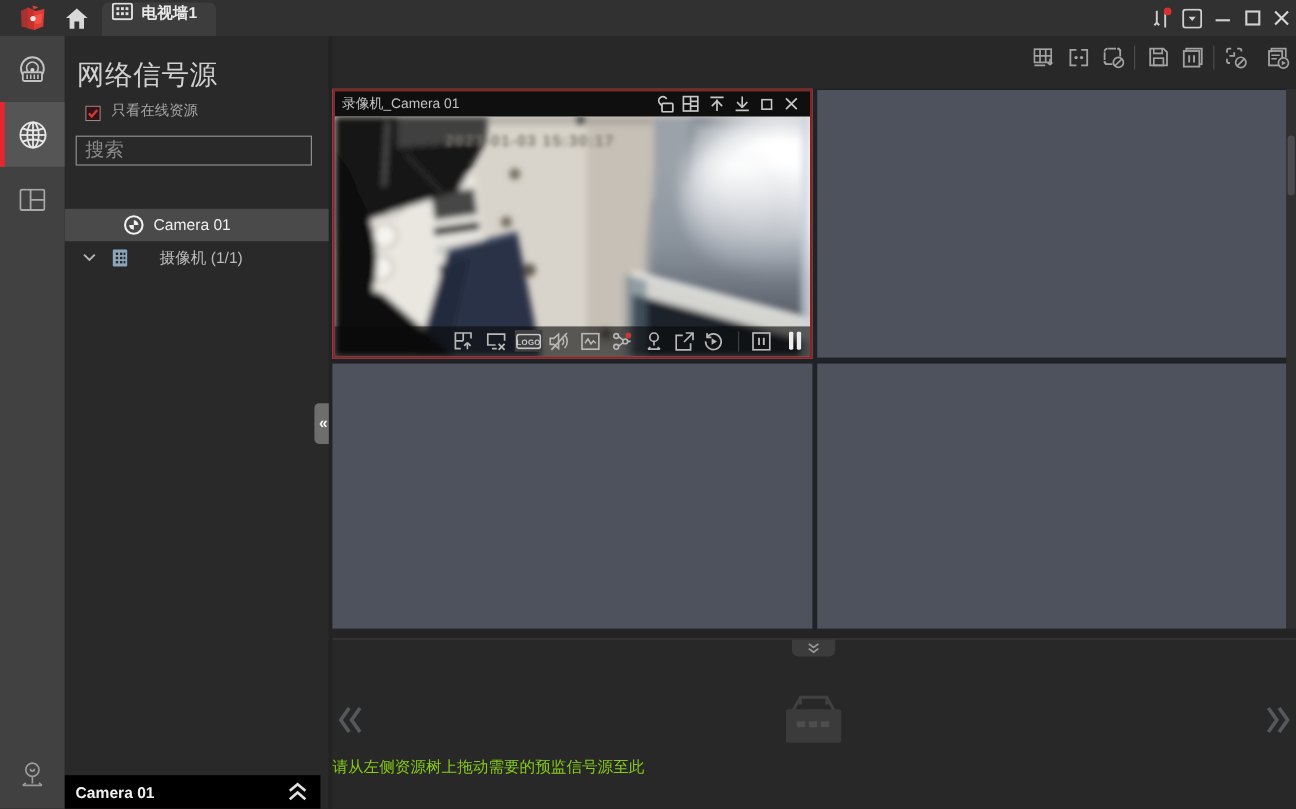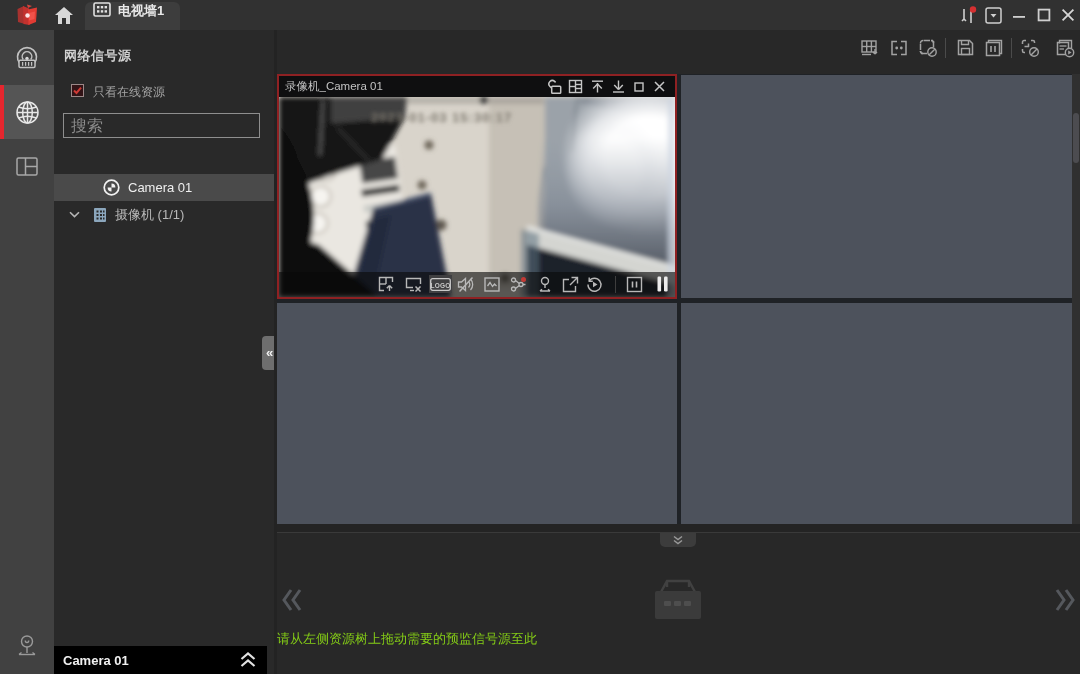--- a/index.html
+++ b/index.html
@@ -17,22 +17,22 @@
   
   #sidebar { left:0; top:30px; width:54px; height:644px; background:#414141; }
   .scell { position:absolute; left:0; width:54px; height:54px; display:flex;
     align-items:center; justify-content:center; }
   #scell2 { background:#555555; }
   #scell2::before { content:""; position:absolute; left:0; top:0; width:4px;
     height:54px; background:#e5262e; }
 
   
   #panel { left:54px; top:30px; width:220px; height:644px; background:#292929; }
-  #paneltitle { left:64px; top:47px; color:#d0d0d0; font-size:13px; letter-spacing:0.5px;font-weight:bold; }
-  #chkrow { left:71px; top:84px; display:flex; align-items:flex-start; }
+  #paneltitle { left:64px; top:47px; color:#d0d0d0; font-size:23px; letter-spacing:0.5px; }
+  #chkrow { left:71px; top:84px; display:flex; align-items:flex-end; }
   #chkrow .lbl { color:#a5a5a5; font-size:12px; margin-left:9px; }
   #search { left:63px; top:113px; width:197px; height:25px; border:1px solid #8e8e8e;
     background:#292929; color:#8a8a8a; font-size:16px; line-height:23px; padding-left:7px; }
   .trow { position:absolute; left:54px; width:220px; height:27px; display:flex;
     align-items:center; color:#b9b9b9; font-size:13px; }
   .trow.sel { background:#4a4a4a; color:#efefef; }
   #footbar { left:54px; top:646px; width:213px; height:28px; background:#000;
     display:flex; align-items:center; }
   #footbar span { color:#f0f0f0; font-size:13px; font-weight:bold; margin-left:9px; }
   #handle { left:262px; top:336px; width:14px; height:34px; background:#6e6e6e;
@@ -195,21 +195,21 @@
           <rect x="8" y="3.5" width="2" height="2"></rect>
           <rect x="11" y="3.5" width="1.5" height="2"></rect>
       <rect x="4.5" y="7" width="2" height="2"></rect>
           <rect x="8" y="7" width="2" height="2"></rect>
           <rect x="11" y="7" width="1.5" height="2"></rect>
       <rect x="4.5" y="10.5" width="2" height="2"></rect>
           <rect x="8" y="10.5" width="2" height="2"></rect>
           <rect x="11" y="10.5" width="1.5" height="2"></rect>
         </g>
     </svg>
-    <span style="margin-left:7px">摄像机 (1/1)</span>
+    <span style="margin-left:25px">摄像机 (1/1)</span>
     </div>
   <div class="abs" id="footbar">
       <span>Camera 01</span>
     <svg style="position:absolute;right:10px;top:5px" width="18" height="18" viewBox="0 0 18 18">
       <g fill="none" stroke="#e2e2e2" stroke-width="2.2">
         <path d="M2.5 8 L9 2.5 L15.5 8"></path>
         <path d="M2.5 15 L9 9.5 L15.5 15"></path>
       </g>
     </svg>
   </div>

